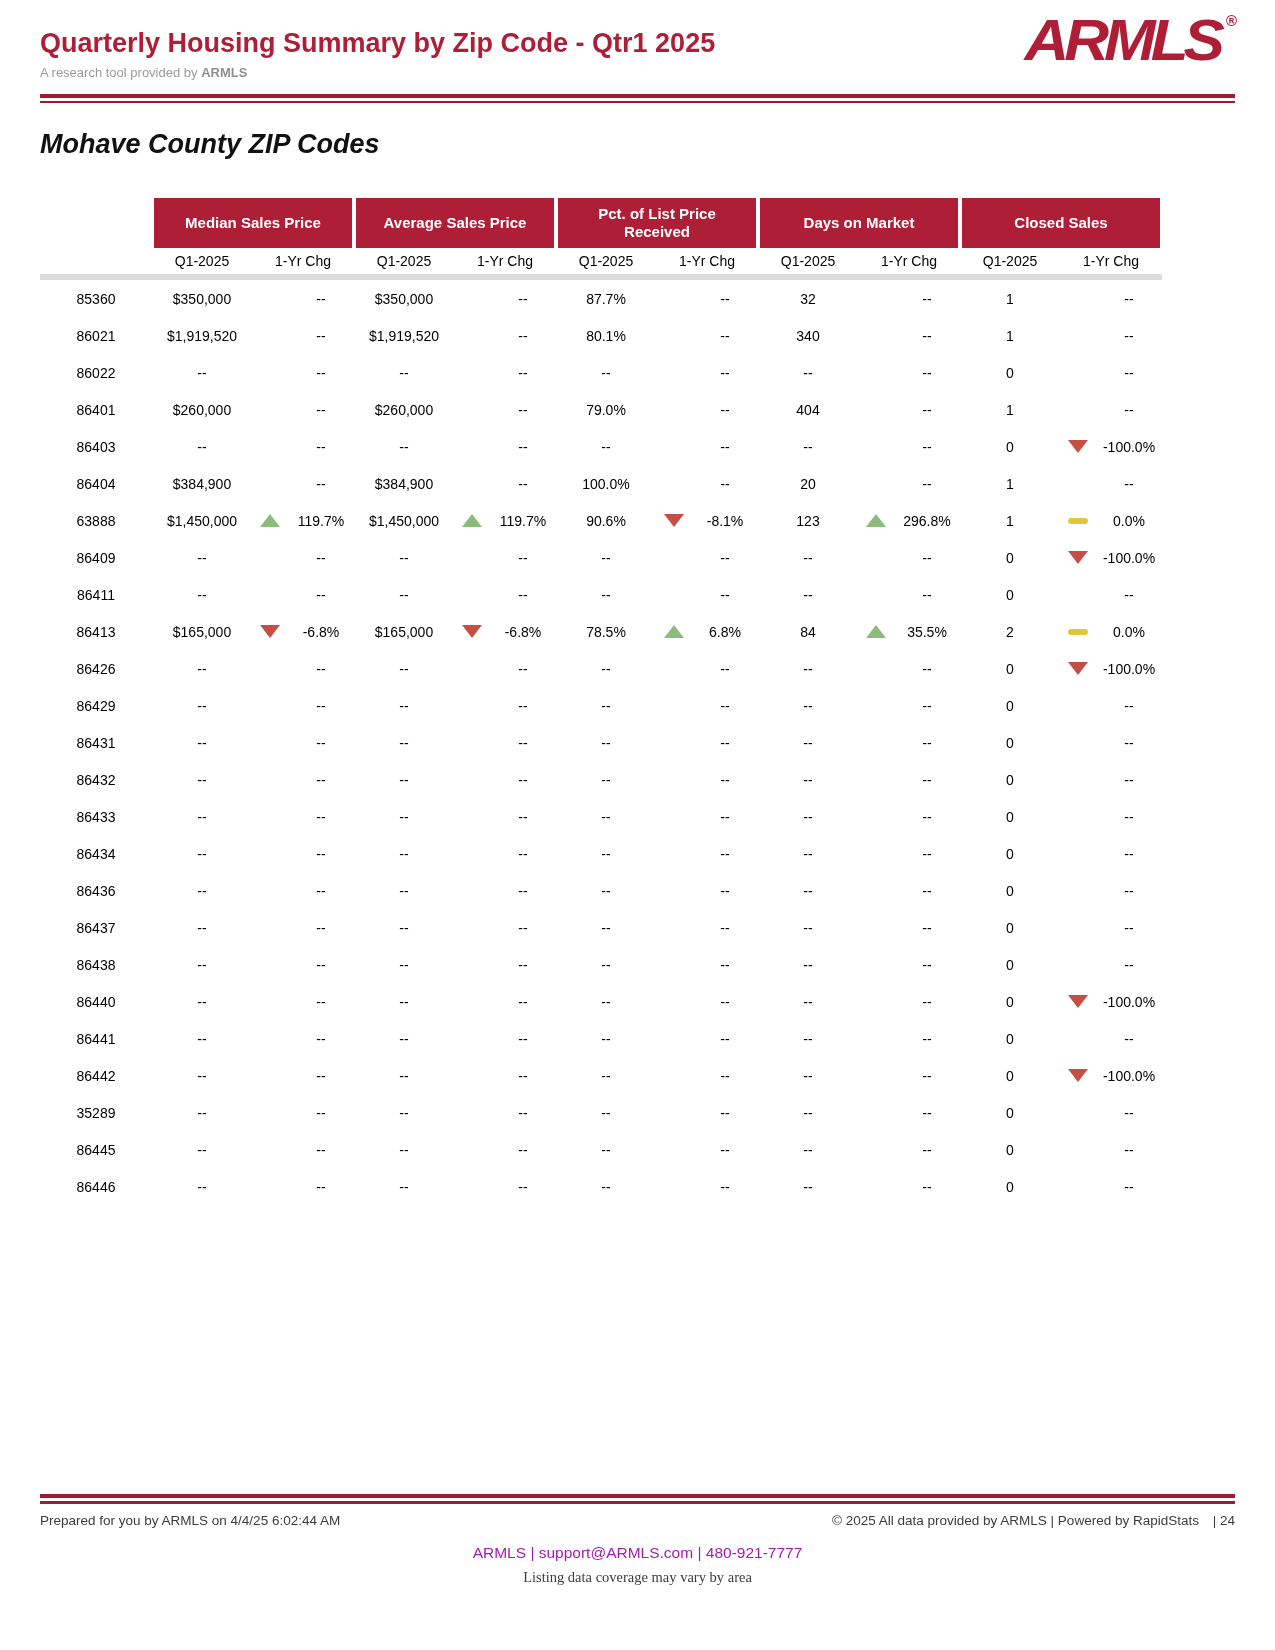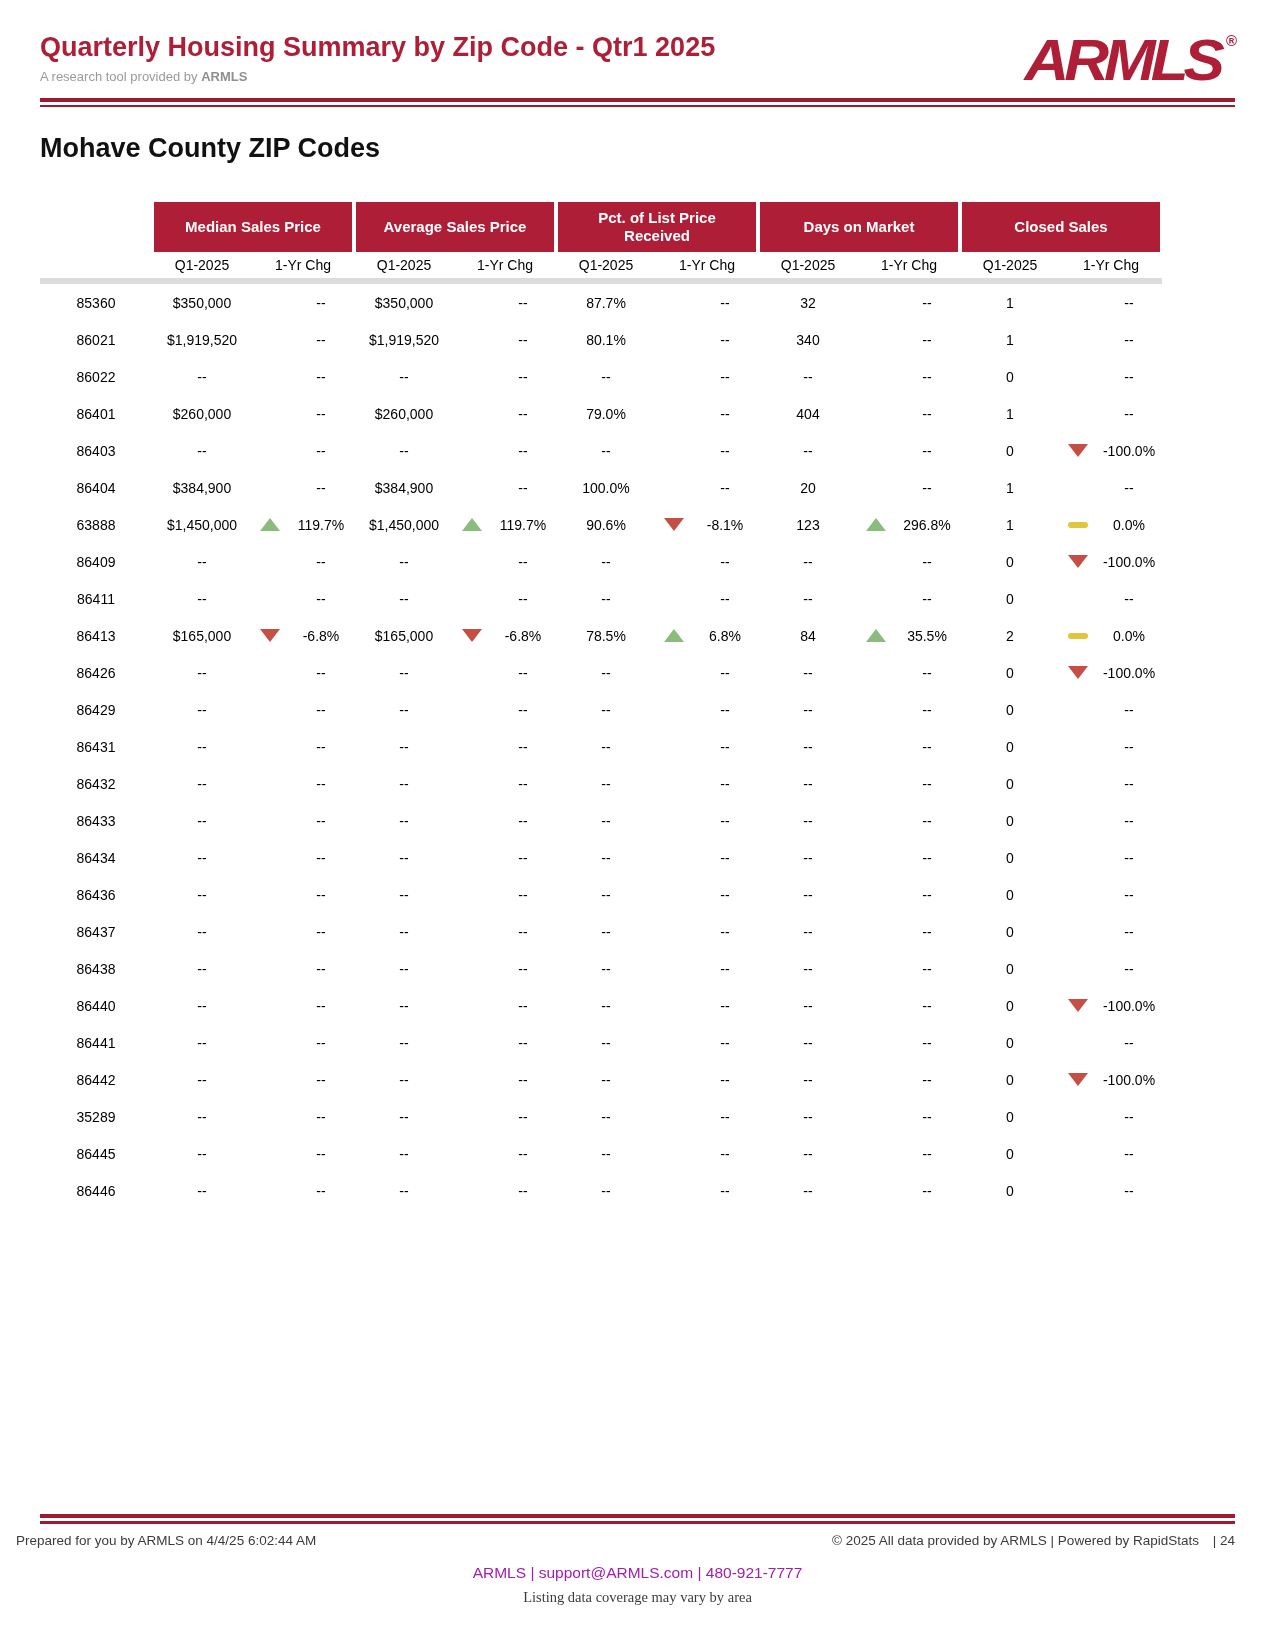--- a/index.html
+++ b/index.html
@@ -5,40 +5,40 @@
   * { margin:0; padding:0; box-sizing:border-box; }
   html,body { background:#ffffff; }
   body {
     width:1275px; height:1650px; position:relative;
     font-family:"Liberation Sans", sans-serif; color:#000;
     overflow:hidden;
   }
   .page { position:relative; width:1275px; height:1650px; }
 
   
-  .report-header { position:relative; padding:12px 40px 0 40px;margin-top:20px; }
+  .report-header { position:relative; padding:28px 40px 0 40px; }
   .report-title {
     color:#AE1E36; font-size:27px; font-weight:bold; letter-spacing:0;
   }
   .report-subtitle { margin-top:6px; font-size:13px; color:#9A9A9A; }
   .report-subtitle .brand { font-weight:bold; color:#8F8F8F; }
   .logo {
     position:absolute; right:44px; top:10px; color:#AE1E36;
     font-weight:bold; font-style:italic; font-size:62px;
     letter-spacing:-5px; transform:scaleY(0.92); line-height:1;
   }
   .logo .reg { font-size:15px; font-style:normal; letter-spacing:0; vertical-align:top; position:relative; top:2px; left:6px; }
 
   .double-rule { margin:14px 40px 0 40px; }
   .double-rule .thick { height:4px; background:#9E1B31; }
   .double-rule .gap { height:3px; background:#fff; }
   .double-rule .thin { height:2px; background:#9E1B31; }
 
   .section-title {
-    margin:26px 40px 0 40px; font-size:27px; font-weight:bold; color:#111;
+    margin:26px 40px 0 40px; font-size:27px; font-weight:bold; color:#111;font-style:italic;
   }
 
   
   .table-wrap { margin:38px 40px 0 40px; }
   table { border-collapse:separate; border-spacing:0; width:1122px; table-layout:fixed; }
   col.zipcol { width:112px; }
   col.qcol { width:100px; }
   col.ccol { width:102px; }
 
   th.group-head {
@@ -62,21 +62,21 @@
   .tri-down { width:0; height:0; border-left:10px solid transparent; border-right:10px solid transparent; border-top:13px solid #C64F45; display:inline-block; }
   .dash-flat { width:20px; height:6px; background:#DFC63D; border-radius:3px; display:inline-block; }
 
   
   .report-footer { position:absolute; left:0; right:0; top:1494px; }
   .footer-rule { margin:0 40px; }
   .footer-rule .thick { height:4px; background:#9E1B31; }
   .footer-rule .gap { height:3px; background:#fff; }
   .footer-rule .thin { height:3px; background:#9E1B31; }
   .footer-line1 {
-    display:flex; justify-content:space-between; margin:9px 40px 0 16px;
+    display:flex; justify-content:space-between; margin:9px 40px 0 40px;
     font-size:13.5px; color:#3C3C3C;
   }
   .footer-line1 .pageno { margin-left:10px; }
   .footer-contact { text-align:center; margin-top:16px; font-size:15.5px; color:#a21caf; }
   .footer-coverage { text-align:center; margin-top:7px; font-size:14.5px; color:#3C3C3C;font-family:Liberation Serif, serif; }
 </style>
 </head>
 <body>
 
 <div class="page">

